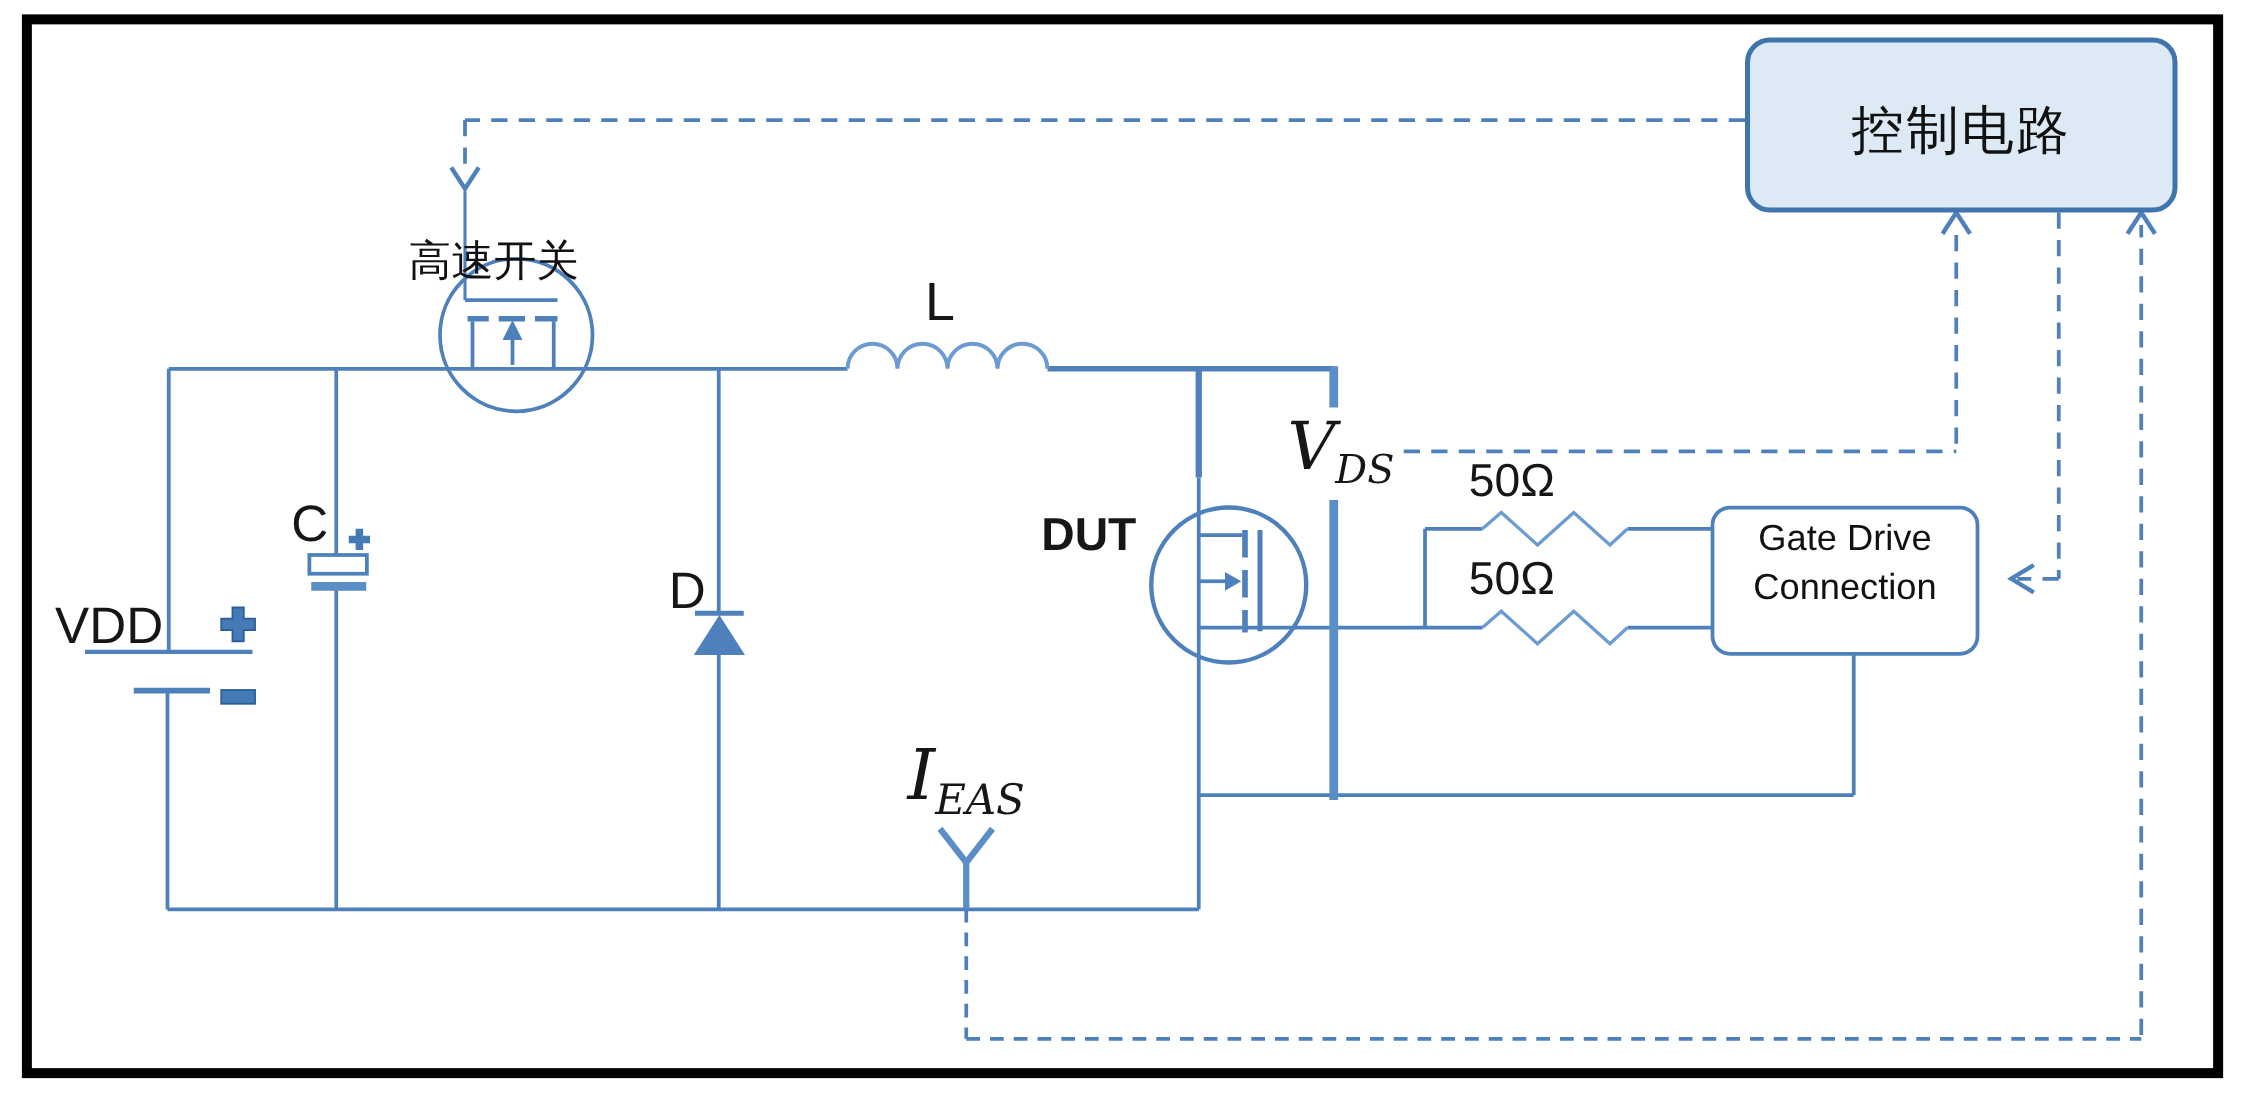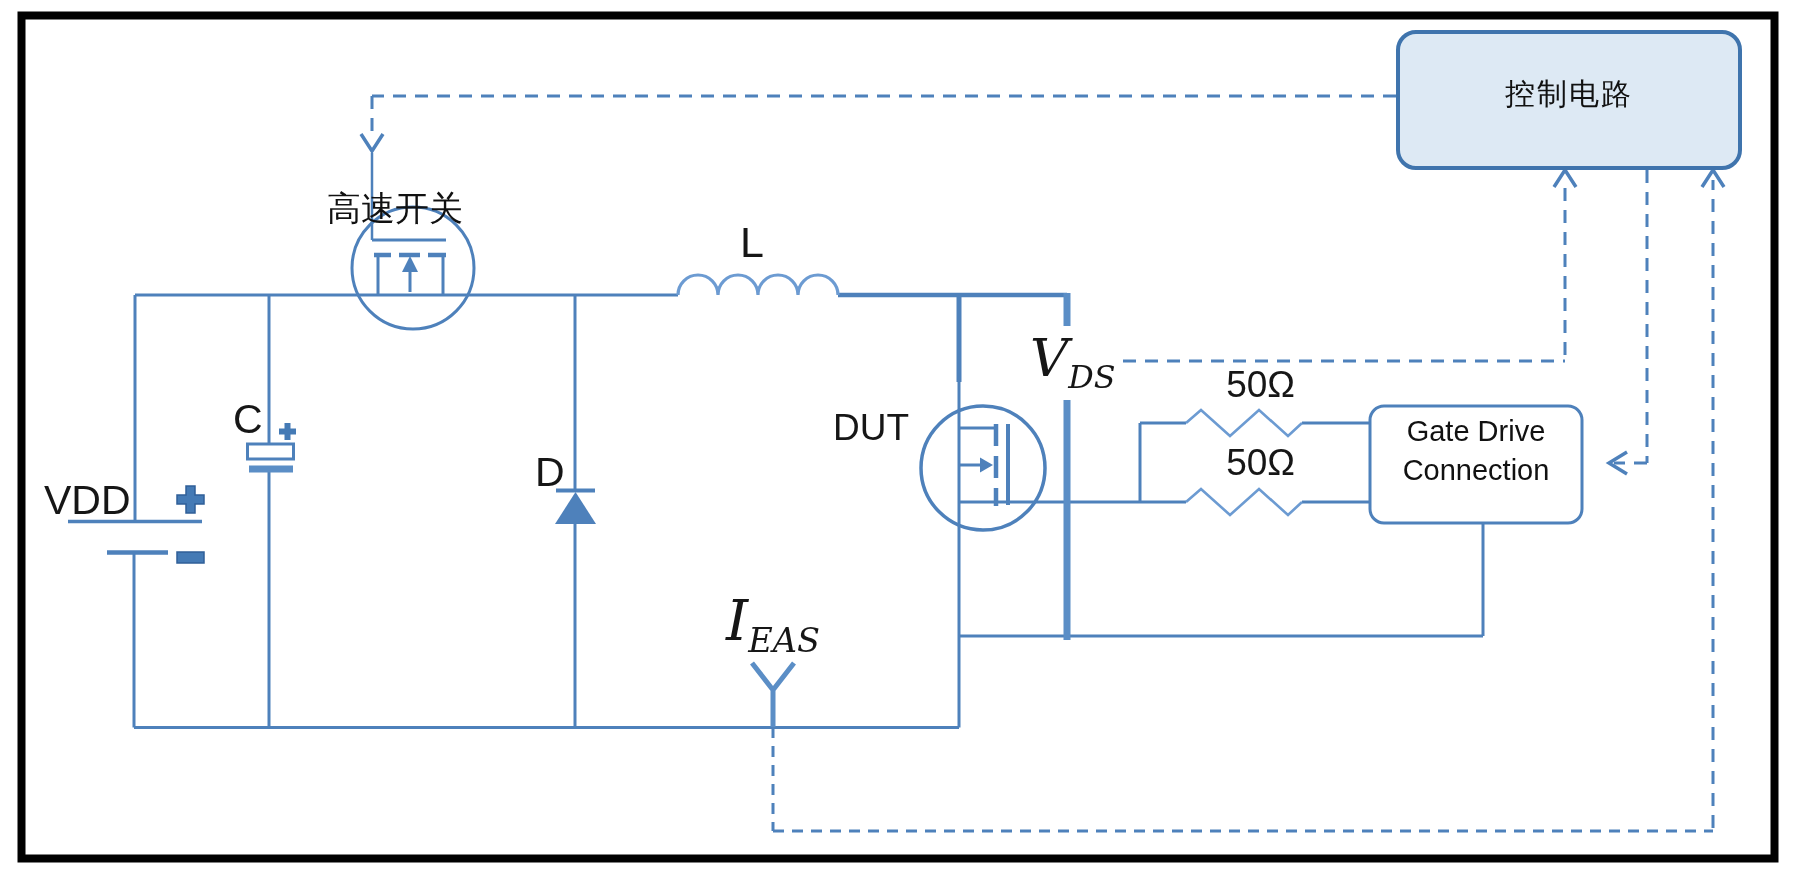--- a/index.html
+++ b/index.html
@@ -6,31 +6,31 @@
   #stage{
     position:relative;width:1801px;height:887px;background:#ffffff;overflow:hidden;
     font-family:"Liberation Sans",sans-serif;
   }
   #wires{position:absolute;left:0;top:0;}
   .lbl{position:absolute;color:#161616;white-space:nowrap;}
   .lbl-vdd{left:44px;top:477px;font-size:41px;font-weight:500;}
   .lbl-c{left:233px;top:396px;font-size:41px;font-weight:500;}
   .lbl-d{left:535px;top:449px;font-size:41px;font-weight:500;}
   .lbl-l{left:740px;top:218px;font-size:43px;font-weight:500;}
-  .lbl-dut{left:833px;top:407px;font-size:37px;font-weight:400;}
+  .lbl-dut{left:833px;top:407px;font-size:37px;font-weight:700;}
   .lbl-switch{left:327px;top:155px;font-size:34px;color:#111;margin-top:31px;}
   .math{font-family:"DejaVu Serif","Liberation Serif",serif;font-style:italic;}
   .lbl-vds{left:1030px;top:327px;font-size:53px;}
   .lbl-ieas{left:726px;top:588px;font-size:56px;}
   .lbl-vds sub,.lbl-ieas sub{font-size:0.6em;line-height:0;}
-  .lbl-r{font-size:37px;width:120px;text-align:right;}
+  .lbl-r{font-size:37px;width:120px;text-align:left;}
   .lbl-r-top{left:1175px;top:364px;}
   .lbl-r-bot{left:1175px;top:442px;}
   .box-text{position:absolute;display:flex;align-items:center;justify-content:center;color:#111;}
-  .control-text{left:1398px;top:26px;width:342px;height:136px;font-size:30px;letter-spacing:2px;}
+  .control-text{left:1398px;top:36px;width:342px;height:136px;font-size:42px;letter-spacing:2px;}
   .gatedrive-text{left:1370px;top:406px;width:212px;height:90px;flex-direction:column;font-size:29px;line-height:1.33;font-weight:500;}
 </style>
 </head>
 <body>
 
 <div id="stage">
 
   <svg id="wires" width="1801" height="887" viewBox="0 0 1801 887">
 
     <rect x="21.5" y="15.5" width="1753" height="843" fill="none" stroke="#000000" stroke-width="8"></rect>

